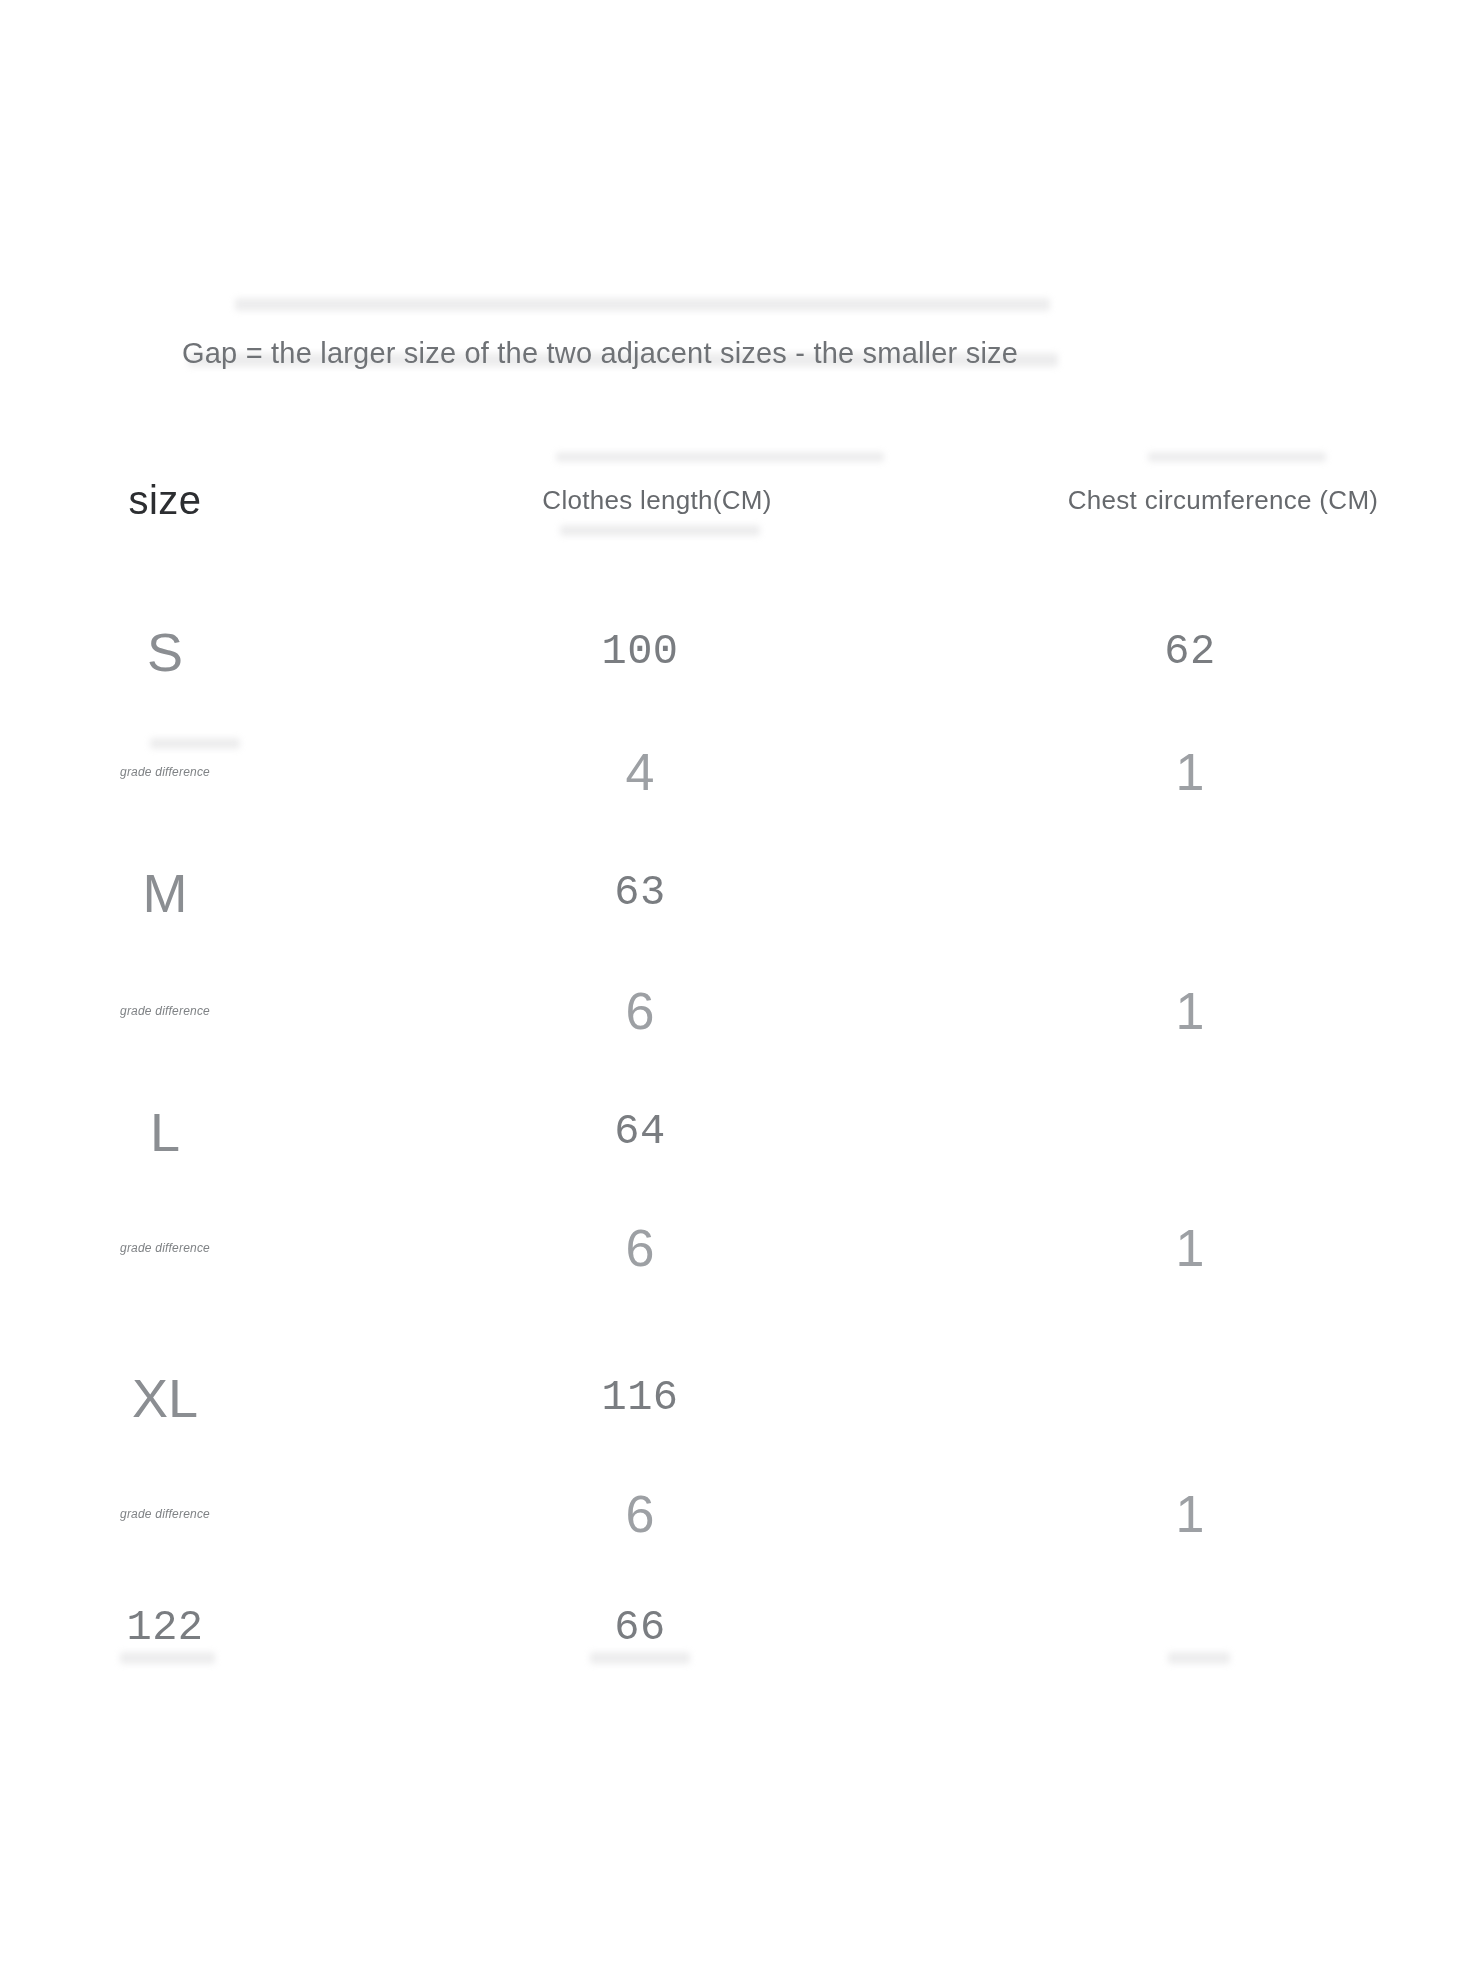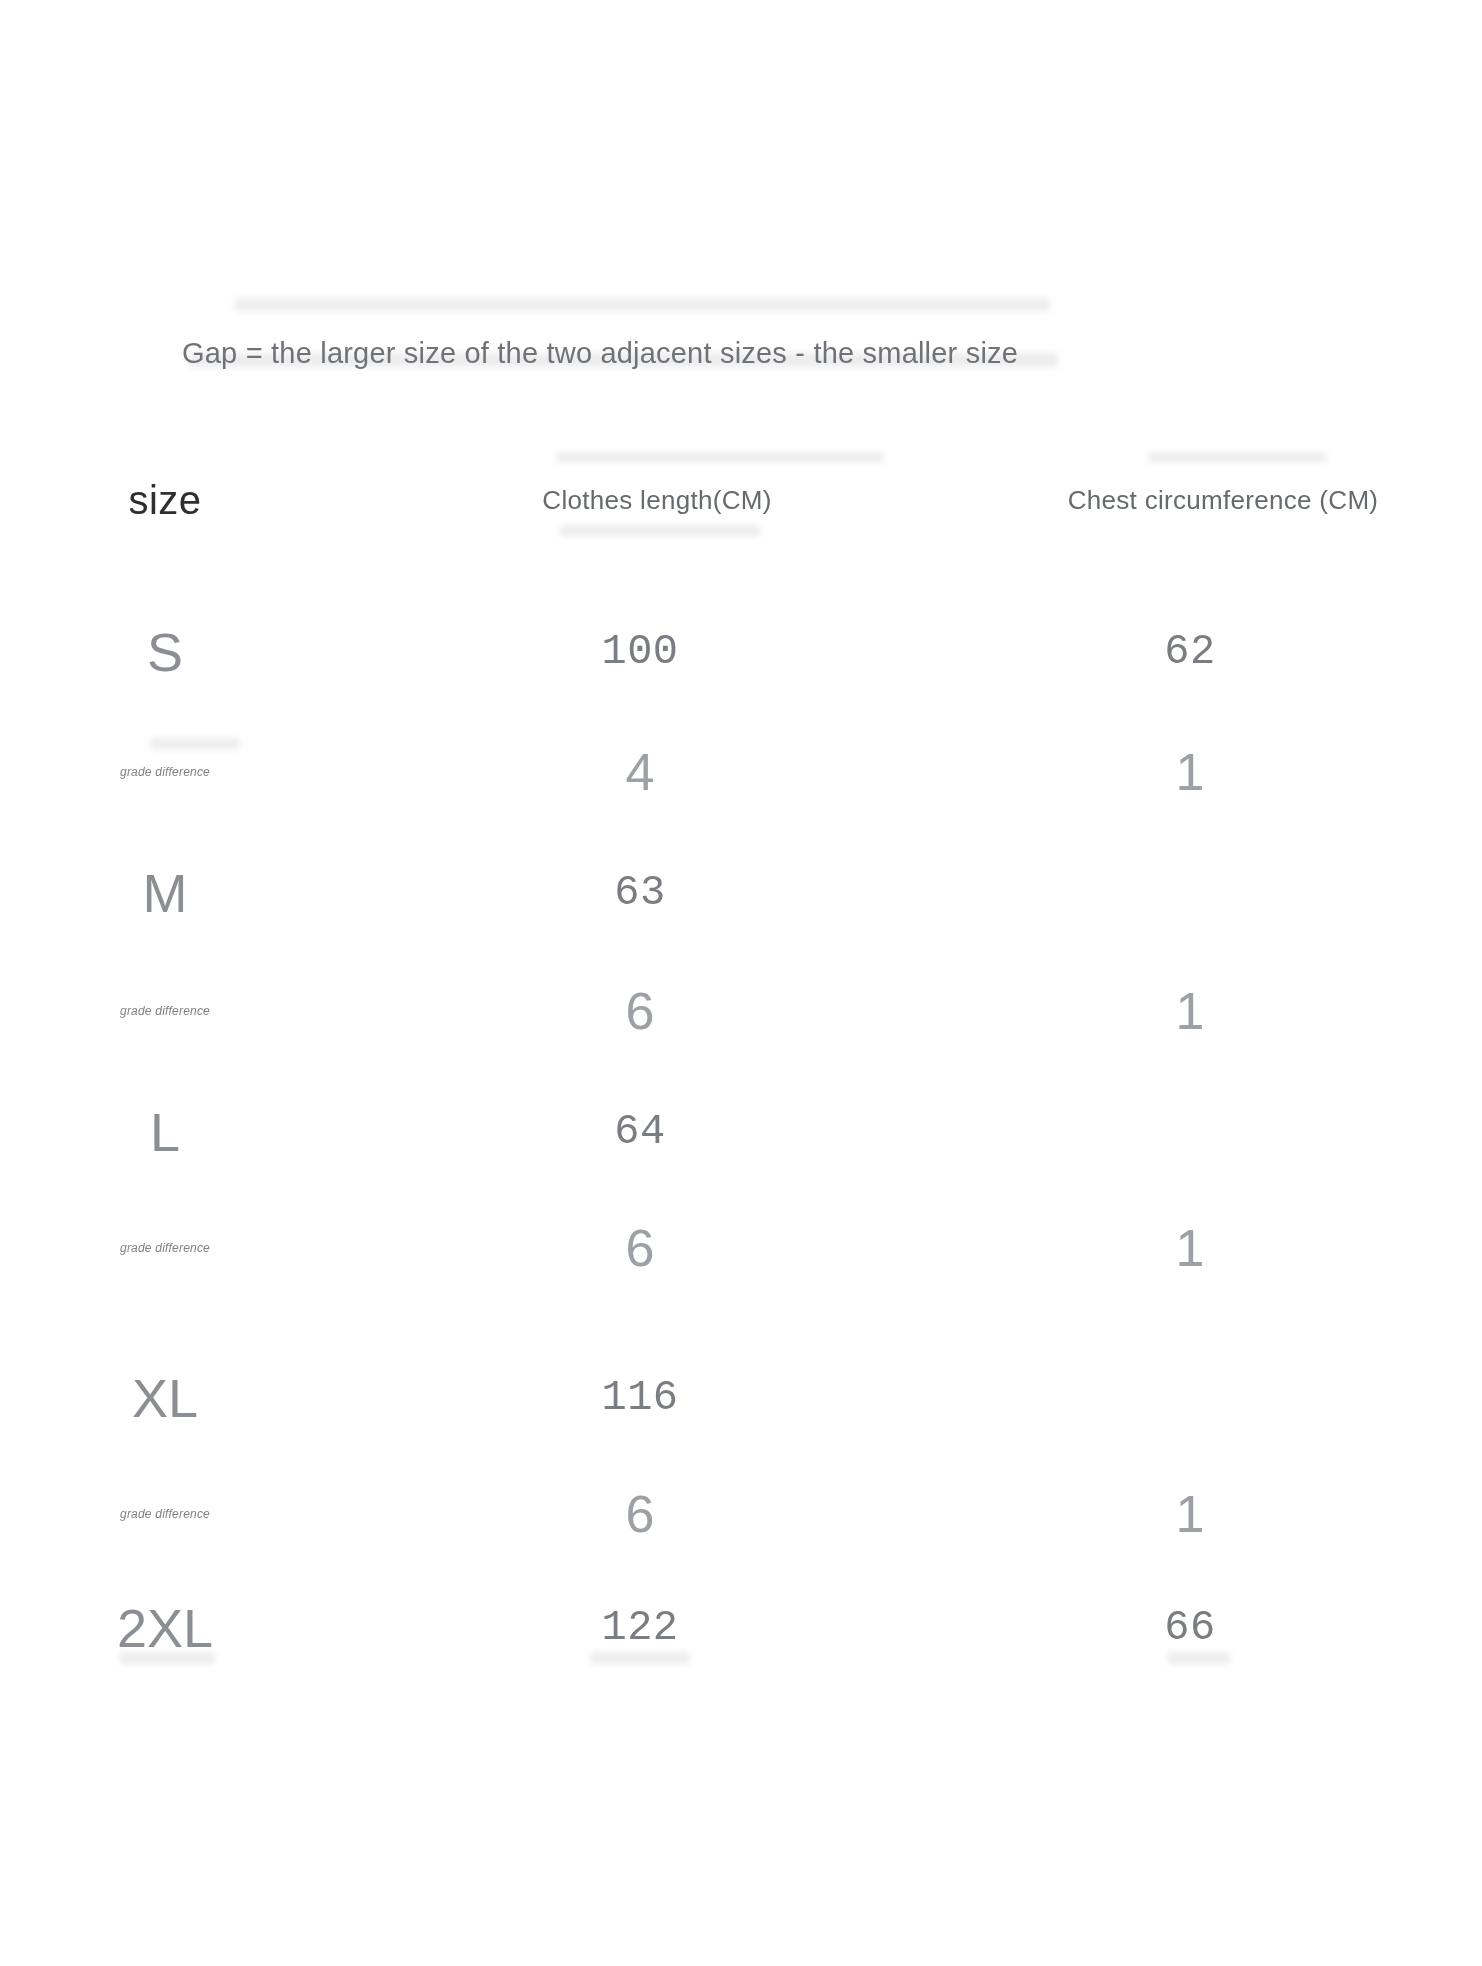--- a/index.html
+++ b/index.html
@@ -155,18 +155,17 @@
     <div class="num">116</div>
   </div>
 
   <div class="row gap-row" style="top:1474px;">
     <div class="gap-label">grade difference</div>
     <div class="gap-num">6</div>
     <div class="gap-num">1</div>
   </div>
 
   <div class="row main-row" style="top:1583px;">
-    <div class="size-label">2XL</div>
     <div class="num">122</div>
     <div class="num">66</div>
   </div>
 
 </div>
 
 </body></html>

